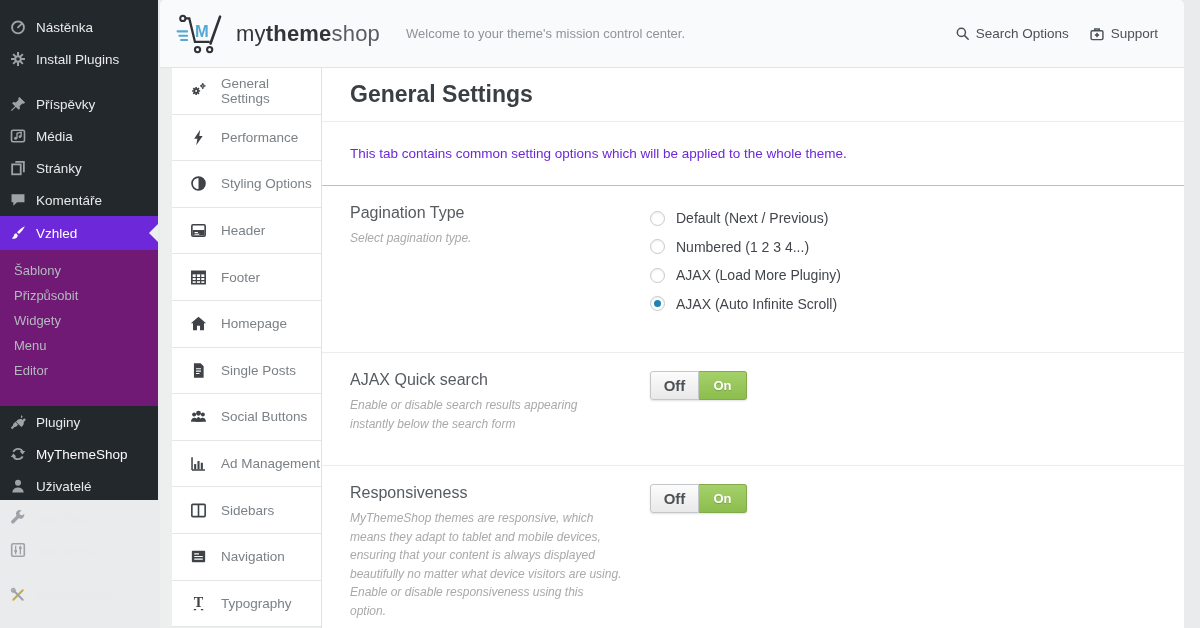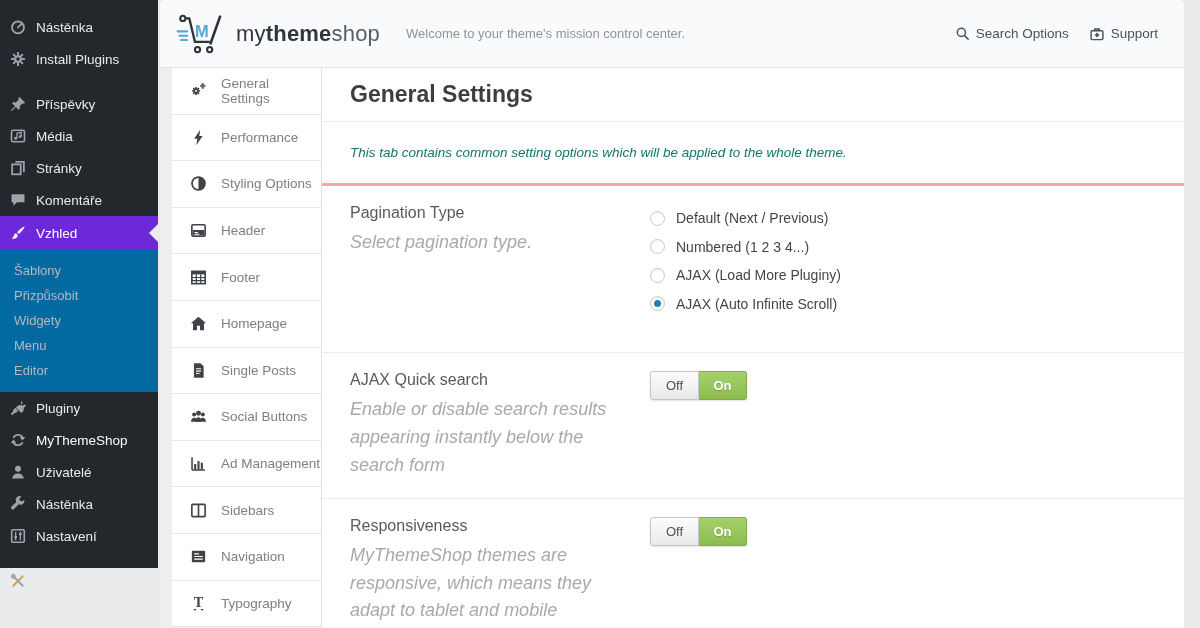--- a/index.html
+++ b/index.html
@@ -4,29 +4,29 @@
 <style>
   html,body{margin:0;padding:0;}
   body{
     width:1200px;height:628px;position:relative;overflow:hidden;
     background:#e9ebec;font-family:"Liberation Sans",sans-serif;
     -webkit-font-smoothing:antialiased;
   }
   svg{display:block}
 
   
-  #wp-sidebar{position:absolute;left:0;top:0;width:158px;height:568px;background:#23282d;color:#e8eaeb;}
+  #wp-sidebar{position:absolute;left:0;top:0;width:158px;height:500px;background:#23282d;color:#e8eaeb;}
   .wp-pad{height:11px}
   .wp-item{display:flex;align-items:center;height:32px;padding-left:9px;gap:9px;font-size:13.5px;cursor:pointer;color:#e8eaeb;}
   .wp-item .wi{width:18px;height:18px;color:#9ea3a8;flex:none}
   .wp-sep{height:13px}
   .wp-item.active{background:#6d28d9;height:34px;position:relative;color:#fff;font-weight:400}
   .wp-item.active .wi{color:#fff}
   .wp-item.active::after{content:"";position:absolute;right:0;top:50%;margin-top:-9px;border:9px solid transparent;border-right-color:#edefef;}
-  #wp-sub{background:#0369a1;padding:8px 0 9px;}
+  #wp-sub{background:#701a75;padding:8px 0 23px;}
   .wp-sub-item{height:25px;line-height:25px;padding-left:14px;font-size:13px;color:#b4b9be;cursor:pointer}
   .wp-sub-item.current{color:#fff;font-weight:bold}
   .mts-ico{color:#46b450}
   .bright{color:#fbfbfc}
 
   
   #topbar{position:absolute;left:160px;top:0;width:1024px;height:68px;background:#f9fafb;
     border-bottom:1px solid #e2e5e7;border-radius:5px 5px 0 0;box-sizing:border-box;
     display:flex;align-items:center;}
   #logo{display:flex;align-items:center;margin-left:15px;}
@@ -42,35 +42,35 @@
   #tnav{position:absolute;left:160px;top:68px;width:162px;bottom:0;background:#edefef;border-right:1px solid #dfe2e3;box-sizing:border-box;}
   .tnav-item{margin-left:12px;height:46.6px;background:#fff;border-bottom:1px solid #e5e7e7;display:flex;align-items:center;padding-left:17px;gap:13px;box-sizing:border-box;cursor:pointer}
   .tnav-item .tico{width:19px;height:19px;color:#3f4347;flex:none}
   .tnav-label{font-size:13.5px;color:#7b8186}
   .tnav-item.active{background:#fff}
 
   
   #content{position:absolute;left:322px;top:68px;width:862px;bottom:0;background:#fff;}
   .row-title{height:54px;border-bottom:1px solid #ececec;display:flex;align-items:center;padding-left:28px;box-sizing:border-box}
   .page-title{font-size:23px;font-weight:bold;color:#3a3f44;margin:0}
-  .row-info{height:64px;border-bottom:3px solid #fca5a5;display:flex;align-items:center;padding-left:28px;box-sizing:border-box;font-style:italic;font-size:13.5px;color:#0f766e}
+  .row-info{height:64px;border-bottom:1px solid #fca5a5;display:flex;align-items:center;padding-left:28px;box-sizing:border-box;font-size:13.5px;color:#6d28d9}
   .section{display:flex;padding:18px 28px;border-bottom:1px solid #ececec;box-sizing:border-box}
   .sec-left{width:300px;flex:none}
   .sec-label{font-size:16px;color:#565b60}
-  .sec-hint{font-style:italic;font-size:18px;color:#a7a9ab;margin-top:7px;line-height:1.55;width:272px}
+  .sec-hint{font-style:italic;font-size:12px;color:#a7a9ab;margin-top:7px;line-height:1.55;width:272px}
   .sec-right{flex:1}
   .s1{min-height:167px}.s2{min-height:113px}.s3{min-height:162px;border-bottom:none}
 
   .radio-row{display:flex;align-items:center;height:28.5px;gap:11px;cursor:pointer}
   .radio{width:15px;height:15px;border-radius:50%;border:1px solid #c6c9cb;background:#fff;box-shadow:inset 0 1px 2px rgba(0,0,0,.07);position:relative;flex:none;box-sizing:border-box}
   .radio.sel::after{content:"";position:absolute;left:3px;top:3px;width:7px;height:7px;border-radius:50%;background:#1d84b5}
   .radio-label{font-size:14px;color:#42464b}
 
   .toggle{display:inline-flex;border-radius:3px;box-shadow:0 1px 2px rgba(0,0,0,.12);}
-  .t-off{width:47px;height:27px;line-height:27px;text-align:center;font-size:13px;font-weight:normal;color:#4e5257;background:linear-gradient(#fcfcfc,#e9e9e9);border:1px solid #c4c7c9;border-radius:3px 0 0 3px;cursor:pointer}
+  .t-off{width:47px;height:27px;line-height:27px;text-align:center;font-size:15px;font-weight:bold;color:#4e5257;background:linear-gradient(#fcfcfc,#e9e9e9);border:1px solid #c4c7c9;border-radius:3px 0 0 3px;cursor:pointer}
   .t-on{width:47px;height:27px;line-height:27px;text-align:center;font-size:13px;font-weight:bold;color:#fff;background:linear-gradient(#a5d06a,#8cbd4e);border:1px solid #83a94b;border-left:none;border-radius:0 3px 3px 0;text-shadow:0 1px 1px rgba(0,0,0,.2);cursor:pointer}
 </style>
 </head>
 <body>
 
 <div id="wp-sidebar">
   <div class="wp-pad"></div>
 
   <div class="wp-item">
     <svg class="wi" viewBox="0 0 20 20" fill="currentColor">

